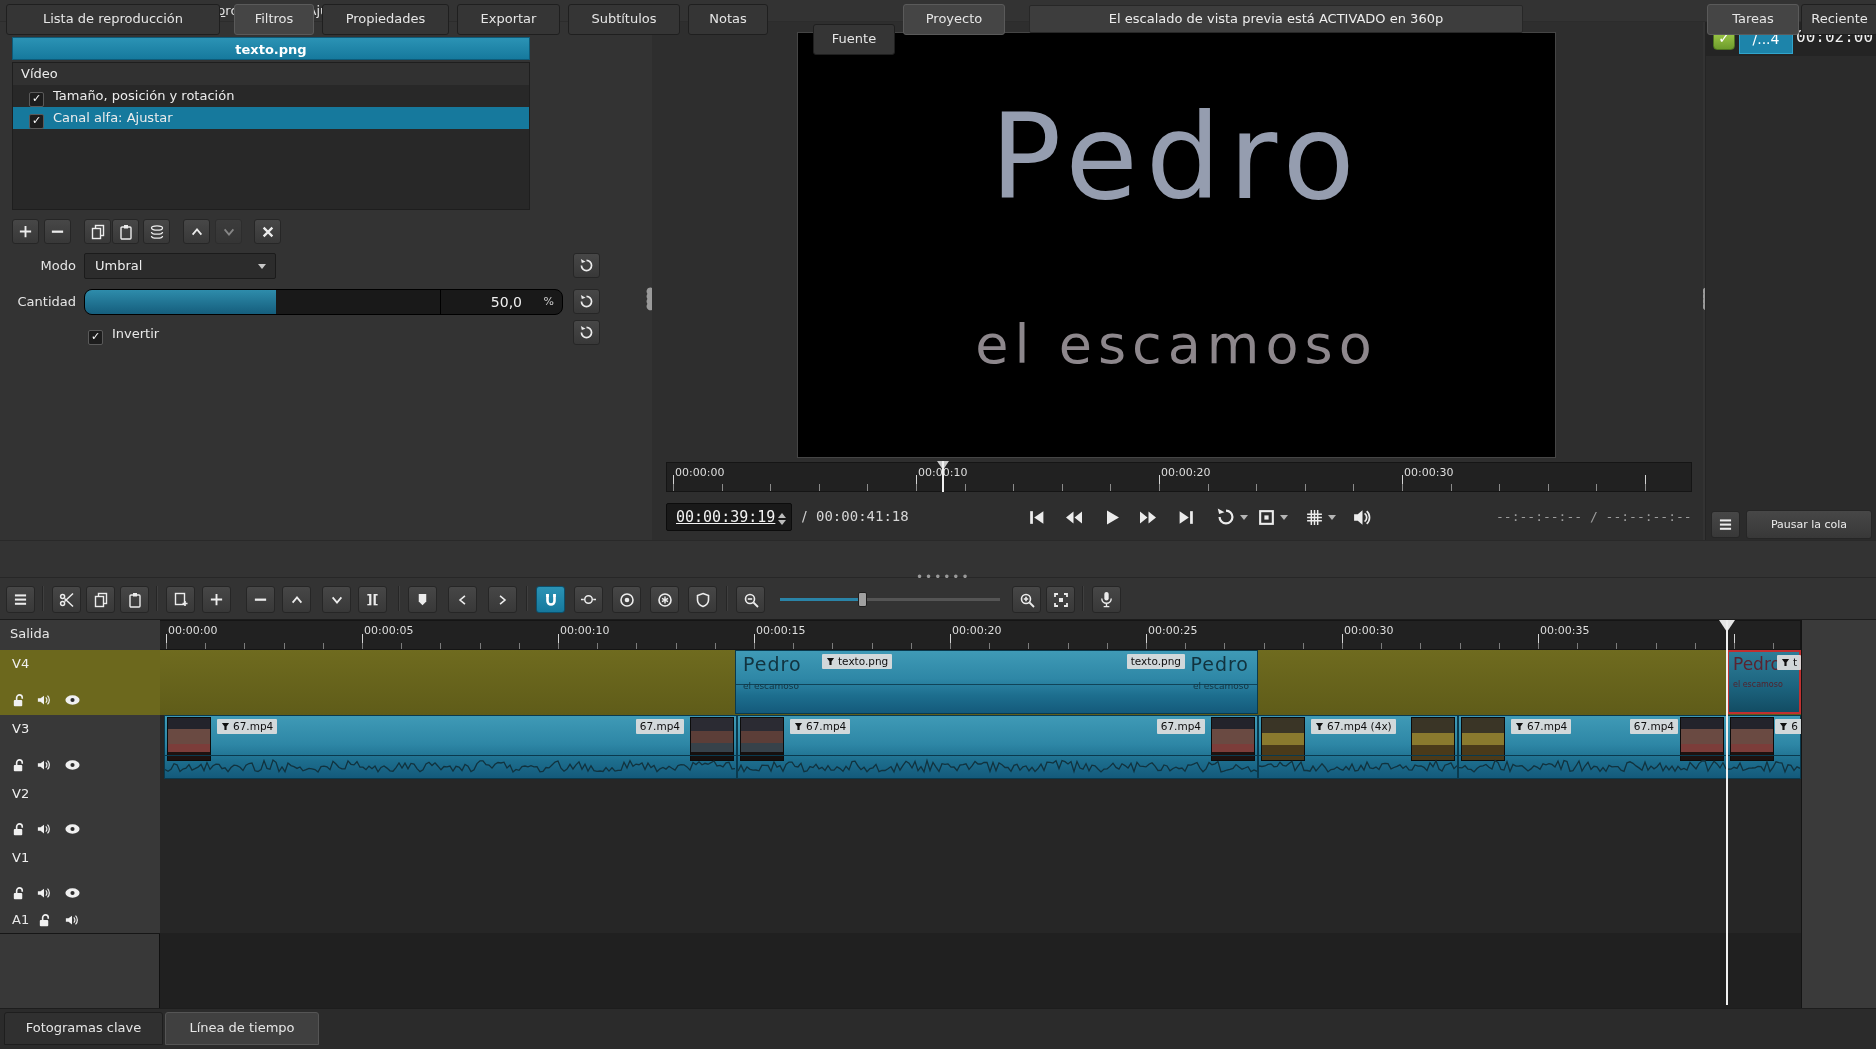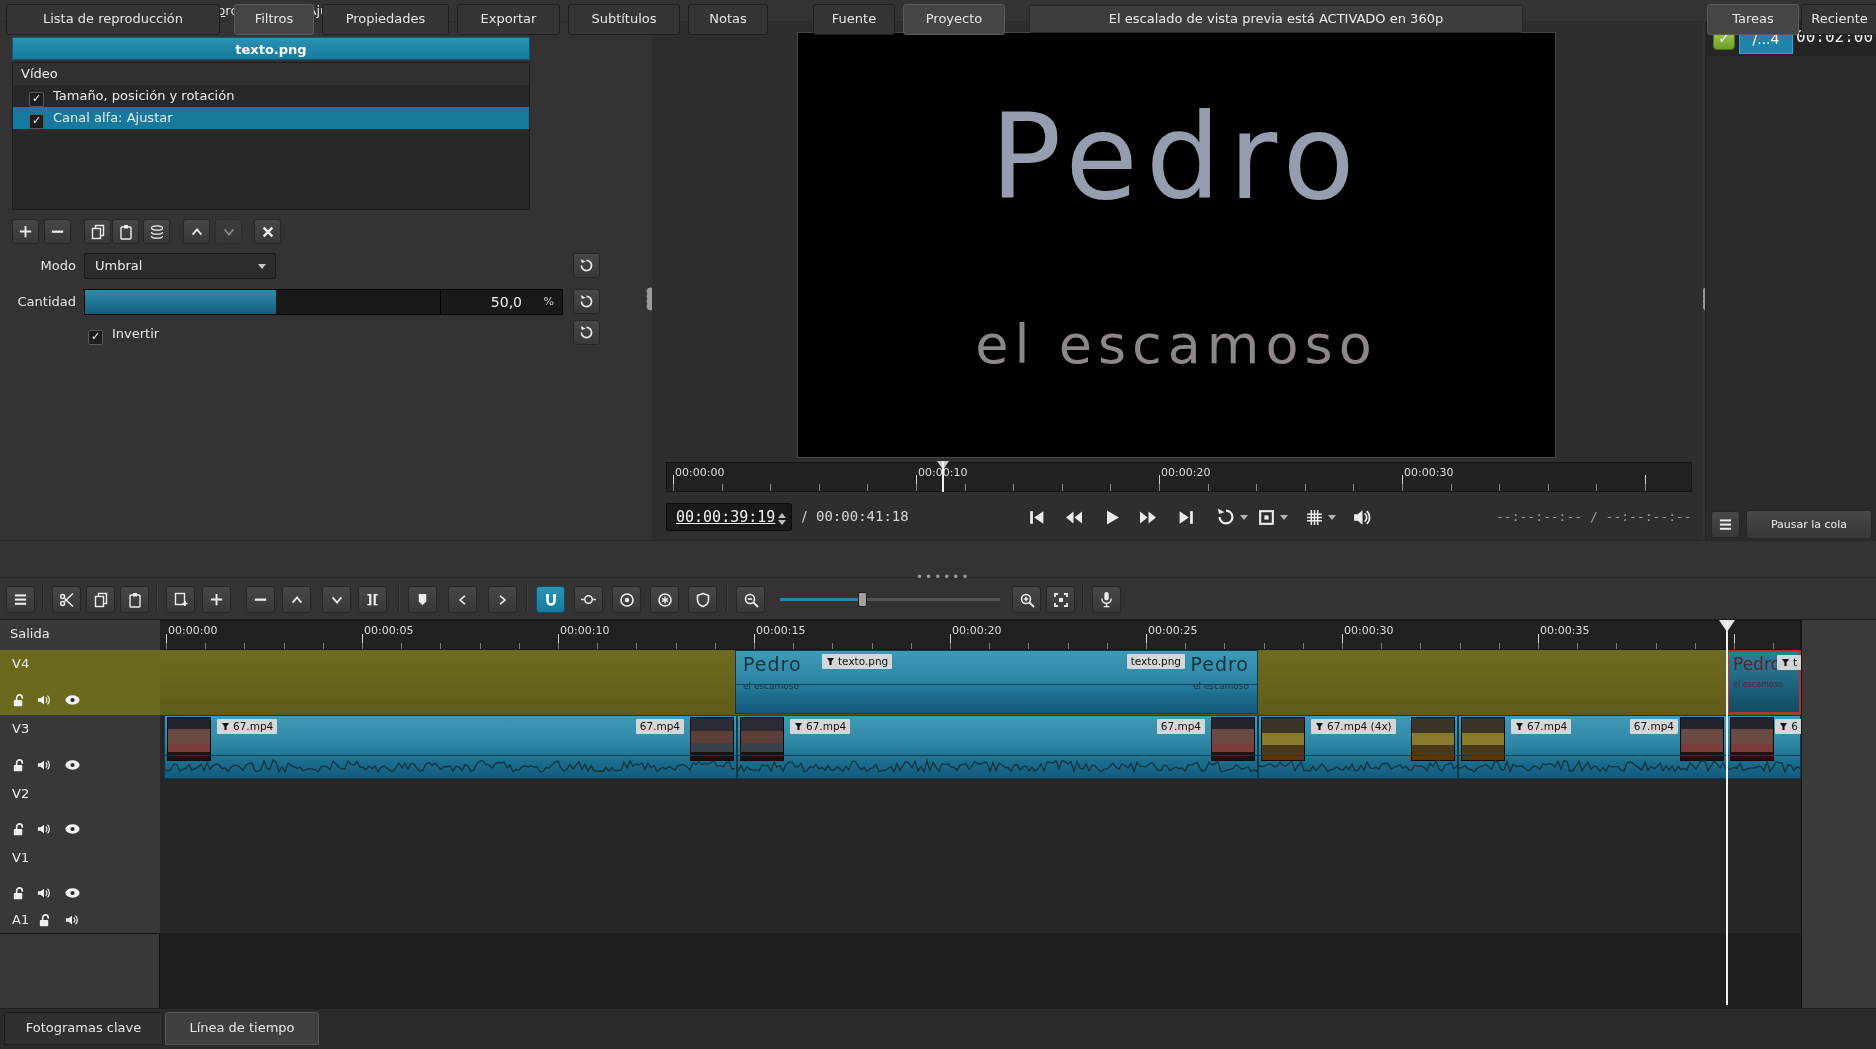--- a/index.html
+++ b/index.html
@@ -22,21 +22,21 @@
   .frow.sel{background:#16799d;}
   .cb{display:inline-block;width:13px;height:13px;background:#1d1d1d;border:1px solid #5a5a5a;border-radius:2px;
       color:#fff;font-size:11px;line-height:12px;text-align:center;vertical-align:-2px;margin-right:9px;margin-left:8px;}
   .tbtn{width:27px;height:25px;background:linear-gradient(#474747,#383838);border:1px solid #262626;border-radius:3px;
         display:flex;align-items:center;justify-content:center;color:#ececec;}
   .tbtn.disabled{opacity:.45;}
   .tbtn.active{background:linear-gradient(#2b93b5,#16799d);border-color:#0c4f6b;}
   .flabel{font-size:13px;color:#e6e6e6;text-align:right;}
   .dd{background:#2c2c2c;border:1px solid #1b1b1b;border-radius:2px;font-size:13px;line-height:24px;color:#ececec;padding:0 10px;}
   .dd .arr{position:absolute;right:9px;top:10px;width:0;height:0;border:4px solid transparent;border-top:5px solid #c8c8c8;}
-  .slider{background:#191919;border:1px solid #000;border-radius:1px;overflow:hidden;}
+  .slider{background:#191919;border:1px solid #000;border-radius:8px;overflow:hidden;}
   .slider .fill{position:absolute;left:0;top:0;bottom:0;width:40%;background:linear-gradient(#2e8cab,#155e7d);}
   .slider .numsep{position:absolute;right:121px;top:0;bottom:0;border-left:1px solid #000;}
   .slider .val{position:absolute;right:40px;top:0;line-height:24px;font-size:14px;color:#f0f0f0;}
   .slider .unit{position:absolute;right:8px;top:0;line-height:24px;font-size:11px;color:#cfcfcf;}
 
   
   .vgrip{width:4px;color:#9a9a9a;font-size:10px;line-height:5px;text-align:center;}
   .hgrip{color:#9a9a9a;font-size:12px;letter-spacing:2px;}
 
   
@@ -297,21 +297,21 @@
   </div>
   <span class="abs tc" style="left:1496px;top:509px;font-size:13px;color:#9d9d9d;">--:--:--:--  /  --:--:--:--</span>
 
   <div class="abs tabstrip"></div>
   <div class="tab" style="left:6px;width:212px;">Lista de reproducción</div>
   <div class="tab active" style="left:234px;width:78px;">Filtros</div>
   <div class="tab" style="left:322px;width:125px;">Propiedades</div>
   <div class="tab" style="left:457px;width:101px;">Exportar</div>
   <div class="tab" style="left:568px;width:110px;">Subtítulos</div>
   <div class="tab" style="left:688px;width:78px;">Notas</div>
-  <div class="tab" style="left:813px;width:80px;">Fuente</div>
+  <div class="tab" style="left:813px;width:80px;margin-top:20px;">Fuente</div>
   <div class="tab active" style="left:903px;width:100px;">Proyecto</div>
   <div class="statusbox" style="left:1029px;width:492px;">El escalado de vista previa está ACTIVADO en 360p</div>
   <div class="abs hgrip" style="left:916px;top:570px;">••••••</div>
 
   <div class="abs jobs-bg"></div>
   <div class="abs jobrow">
     <div class="jcheck">✓</div>
     <div class="jname">/...4</div>
     <div class="jtime tc">00:02:00</div>
   </div>

